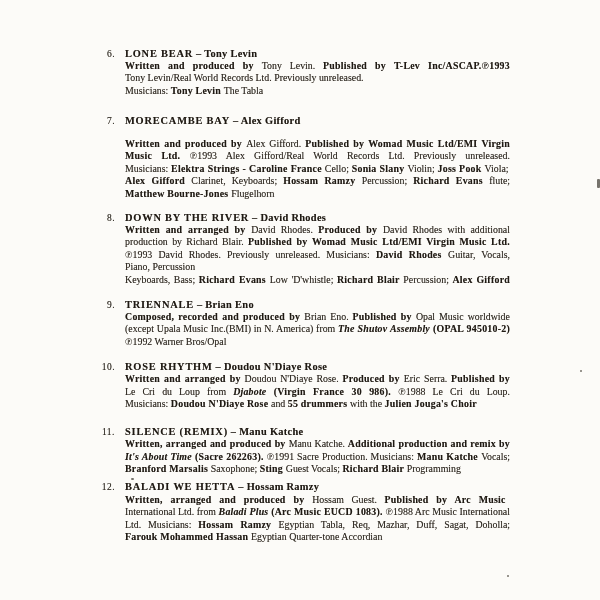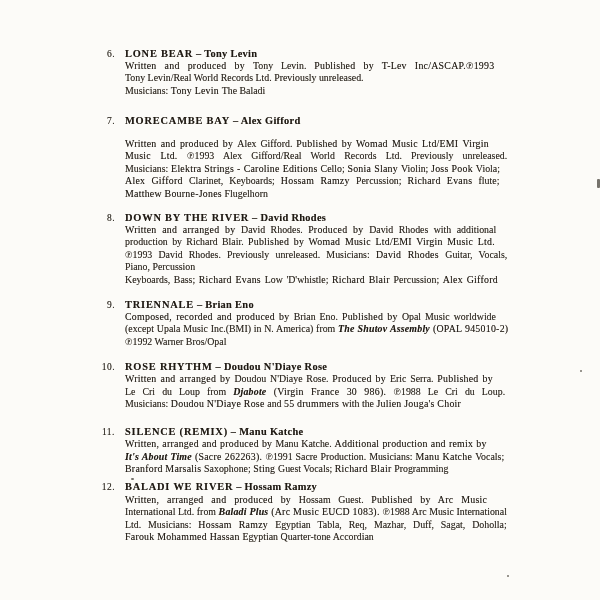--- a/index.html
+++ b/index.html
@@ -35,43 +35,43 @@
     font-size:10.4px;line-height:12.4px;
     color:#1f1a14;
     white-space:nowrap;
     letter-spacing:0.3px;
   }
   .heading .title{letter-spacing:0.8px;}
   .line{
     font-size:9.9px;line-height:12.4px;
     white-space:nowrap;
   }
-  .line .b{font-weight:normal;color:#1f1a14;letter-spacing:0.25px;}
+  .line .b{font-weight:bold;color:#1f1a14;letter-spacing:0.25px;}
   .line .bi{font-weight:bold;font-style:italic;color:#1f1a14;letter-spacing:0.2px;}
   .line .r{color:#2e2922;}
   .artifact{position:absolute;background:#4a453d;opacity:0.75;border-radius:1px;}
 </style>
 </head>
 <body>
 
 <div class="page">
   <div class="booklet">
       <section class="track">
         <span class="num">6.</span>
         <div class="heading"><span class="title">LONE BEAR</span><span class="dash"> – </span><span class="artist">Tony Levin</span></div>
         <div class="line j" style="word-spacing: 5.35px;"><span class="ln"><span class="b">Written and produced by </span><span class="r">Tony Levin. </span><span class="b">Published by T-Lev Inc/ASCAP.℗1993</span></span></div>
         <div class="line l"><span class="ln"><span class="r">Tony Levin/Real World Records Ltd. Previously unreleased.</span></span></div>
-        <div class="line l"><span class="ln"><span class="r">Musicians: </span><span class="b">Tony Levin </span><span class="r">The Baladi</span></span></div>
+        <div class="line l"><span class="ln"><span class="r">Musicians: </span><span class="b">Tony Levin </span><span class="r">The Tabla</span></span></div>
       </section>
       <section class="track">
         <span class="num">7.</span>
         <div class="heading"><span class="title">MORECAMBE BAY</span><span class="dash"> – </span><span class="artist">Alex Gifford</span></div>
         <div class="line j" style="word-spacing: 1.46px; margin-top: 11px;"><span class="ln"><span class="b">Written and produced by </span><span class="r">Alex Gifford. </span><span class="b">Published by Womad Music Ltd/EMI Virgin</span></span></div>
         <div class="line j" style="word-spacing: 6.72px;"><span class="ln"><span class="b">Music Ltd. </span><span class="r">℗1993 Alex Gifford/Real World Records Ltd. Previously unreleased.</span></span></div>
-        <div class="line j" style="word-spacing: 0.28px;"><span class="ln"><span class="r">Musicians: </span><span class="b">Elektra Strings - Caroline Editions </span><span class="r">Cello; </span><span class="b">Sonia Slany </span><span class="r">Violin; </span><span class="b">Joss Pook </span><span class="r">Viola;</span></span></div>
+        <div class="line j" style="word-spacing: 0.28px;"><span class="ln"><span class="r">Musicians: </span><span class="b">Elektra Strings - Caroline France </span><span class="r">Cello; </span><span class="b">Sonia Slany </span><span class="r">Violin; </span><span class="b">Joss Pook </span><span class="r">Viola;</span></span></div>
         <div class="line j" style="word-spacing: 3.57px;"><span class="ln"><span class="b">Alex Gifford </span><span class="r">Clarinet, Keyboards; </span><span class="b">Hossam Ramzy </span><span class="r">Percussion; </span><span class="b">Richard Evans </span><span class="r">flute;</span></span></div>
         <div class="line l"><span class="ln"><span class="b">Matthew Bourne-Jones </span><span class="r">Flugelhorn</span></span></div>
       </section>
       <section class="track">
         <span class="num">8.</span>
         <div class="heading"><span class="title">DOWN BY THE RIVER</span><span class="dash"> – </span><span class="artist">David Rhodes</span></div>
         <div class="line j" style="word-spacing: 2.94px;"><span class="ln"><span class="b">Written and arranged by </span><span class="r">David Rhodes. </span><span class="b">Produced by </span><span class="r">David Rhodes with additional</span></span></div>
         <div class="line j" style="word-spacing: 1.88px;"><span class="ln"><span class="r">production by Richard Blair. </span><span class="b">Published by Womad Music Ltd/EMI Virgin Music Ltd.</span></span></div>
         <div class="line j" style="word-spacing: 3.72px;"><span class="ln"><span class="r">℗1993 David Rhodes. Previously unreleased. Musicians: </span><span class="b">David Rhodes </span><span class="r">Guitar, Vocals,</span></span></div>
         <div class="line l"><span class="ln"><span class="r">Piano, Percussion</span></span></div>
@@ -93,21 +93,21 @@
       </section>
       <section class="track">
         <span class="num">11.</span>
         <div class="heading"><span class="title">SILENCE (REMIX)</span><span class="dash"> – </span><span class="artist">Manu Katche</span></div>
         <div class="line j" style="word-spacing: 0.38px;"><span class="ln"><span class="b">Written, arranged and produced by </span><span class="r">Manu Katche. </span><span class="b">Additional production and remix by</span></span></div>
         <div class="line j" style="word-spacing: 0.45px;"><span class="ln"><span class="bi">It's About Time </span><span class="b">(Sacre 262263). </span><span class="r">℗1991 Sacre Production. Musicians: </span><span class="b">Manu Katche </span><span class="r">Vocals;</span></span></div>
         <div class="line l"><span class="ln"><span class="b">Branford Marsalis </span><span class="r">Saxophone; </span><span class="b">Sting </span><span class="r">Guest Vocals; </span><span class="b">Richard Blair </span><span class="r">Programming</span></span></div>
       </section>
       <section class="track">
         <span class="num">12.</span>
-        <div class="heading"><span class="title">BALADI WE RIVER</span><span class="dash"> – </span><span class="artist">Hossam Ramzy</span></div>
+        <div class="heading"><span class="title">BALADI WE HETTA</span><span class="dash"> – </span><span class="artist">Hossam Ramzy</span></div>
         <div class="line j" style="word-spacing: 5.07px;"><span class="ln"><span class="b">Written, arranged and produced by </span><span class="r">Hossam Guest. </span><span class="b">Published by Arc Music</span></span></div>
         <div class="line j" style="word-spacing: 0.12px;"><span class="ln"><span class="r">International Ltd. from </span><span class="bi">Baladi Plus </span><span class="b">(Arc Music EUCD 1083). </span><span class="r">℗1988 Arc Music International</span></span></div>
         <div class="line j" style="word-spacing: 4.42px;"><span class="ln"><span class="r">Ltd. Musicians: </span><span class="b">Hossam Ramzy </span><span class="r">Egyptian Tabla, Req, Mazhar, Duff, Sagat, Doholla;</span></span></div>
         <div class="line l"><span class="ln"><span class="b">Farouk Mohammed Hassan </span><span class="r">Egyptian Quarter-tone Accordian</span></span></div>
       </section>
     </div>
 <div class="artifact" style="left: 597px; top: 179px; width: 2.5px; height: 9px;"></div>
     <div class="artifact" style="left: 580px; top: 370px; width: 2px; height: 2px;"></div>
     <div class="artifact" style="left: 507px; top: 575px; width: 2px; height: 2px;"></div>
     <div class="artifact" style="left: 131px; top: 478px; width: 3px; height: 2px;"></div>

